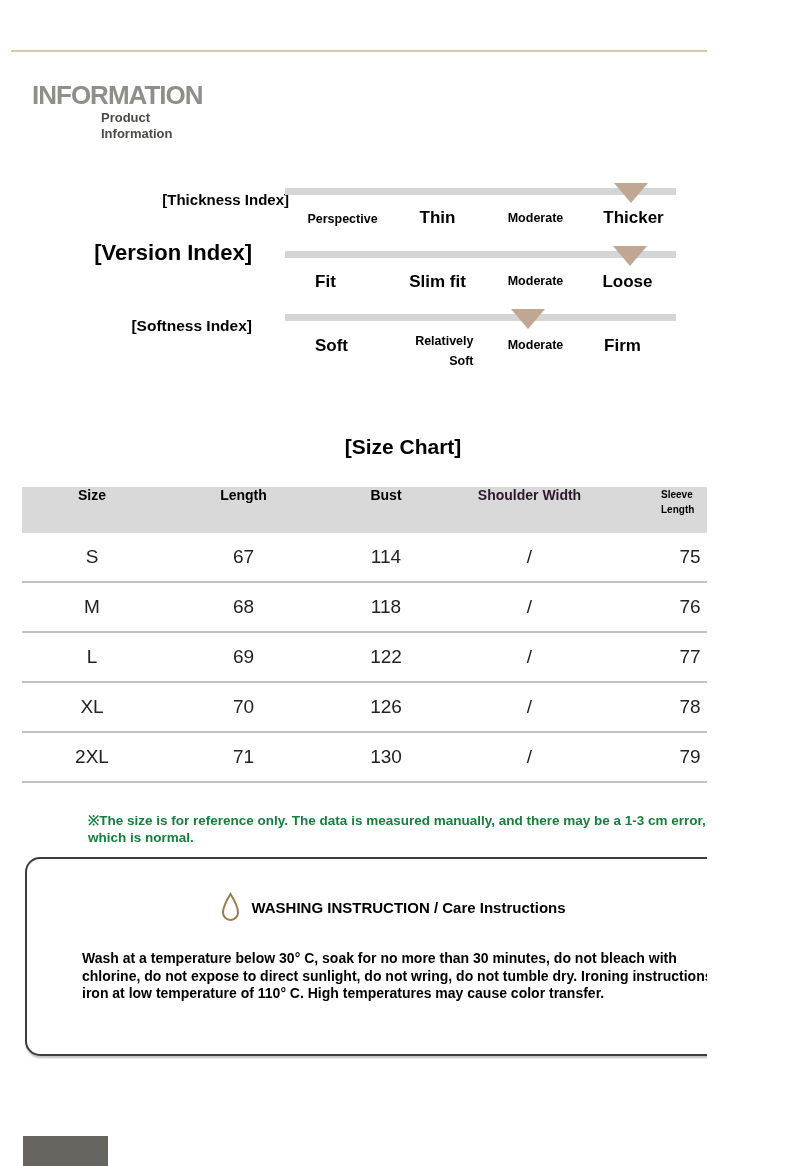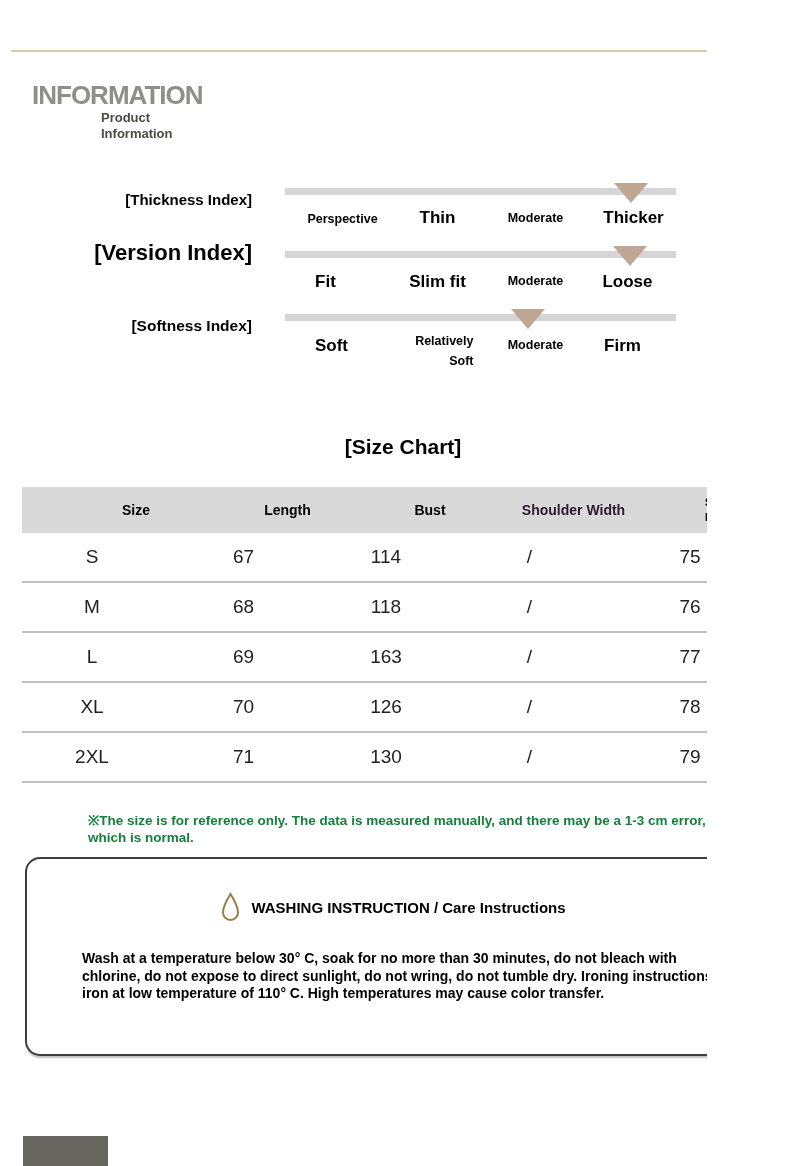--- a/index.html
+++ b/index.html
@@ -10,36 +10,36 @@
   .top-line{position:absolute;left:11px;top:50px;width:768px;height:2px;background:#ddc8a9;}
 
   
   .info-title{position:absolute;left:32px;top:80px;margin:0;font-size:26px;font-weight:bold;
               color:#8f8e89;letter-spacing:-1px;}
   .info-sub{position:absolute;left:101px;top:110px;font-size:13px;font-weight:bold;color:#4d4a44;
             line-height:16px;}
 
   
   .idx-label{position:absolute;left:0;width:252px;text-align:right;font-weight:bold;color:#000;}
-  .idx-label.l1{top:191px;font-size:15px;}
+  .idx-label.l1{top:191px;font-size:15px;margin-left:37px;}
   .idx-label.l2{top:240px;font-size:22px;}
   .idx-label.l3{top:317px;font-size:15.5px;}
   .scale-bar{position:absolute;left:285px;width:391px;height:7px;background:#d5d5d5;}
   .marker{position:absolute;width:0;height:0;border-left:17px solid transparent;
           border-right:17px solid transparent;border-top:20px solid #bfa794;}
   .opt{position:absolute;width:115px;text-align:center;font-weight:bold;color:#000;}
   .opt.big{font-size:17px;}
   .opt.small{font-size:12.5px;}
   .opt .two-line{display:inline-block;width:72px;text-align:right;line-height:20px;}
 
   
   .size-title{position:absolute;left:8px;top:435px;width:790px;text-align:center;
               font-size:21px;font-weight:bold;color:#000;margin:0;}
   .table{position:absolute;left:22px;top:487px;width:746px;}
-  .thead{display:flex;height:46px;background:#d9d9d9;align-items:center;padding-left:44px;}
+  .thead{display:flex;height:46px;background:#d9d9d9;}
   .th{font-size:14px;font-weight:bold;text-align:center;color:#000;}
   .th.c1{flex:0 0 140px;} .th.c2{flex:0 0 163px;} .th.c3{flex:0 0 122px;}
   .th.c4{flex:0 0 165px;color:#2e162f;}
   .th.c5{flex:0 0 156px;}
   .th.c5 span{display:inline-block;width:58px;text-align:left;line-height:15px;font-size:10px;}
   .trow{display:flex;height:48px;align-items:center;border-bottom:2px solid #c2c2c2;}
   .td{font-size:19px;font-weight:400;text-align:center;color:#222;}
   .td.c1{flex:0 0 140px;} .td.c2{flex:0 0 163px;} .td.c3{flex:0 0 122px;}
   .td.c4{flex:0 0 165px;} .td.c5{flex:0 0 156px;}
 
@@ -121,21 +121,21 @@
     <div class="trow">
       <div class="td c1">M</div>
       <div class="td c2">68</div>
       <div class="td c3">118</div>
       <div class="td c4">/</div>
       <div class="td c5">76</div>
     </div>
     <div class="trow">
       <div class="td c1">L</div>
       <div class="td c2">69</div>
-      <div class="td c3">163</div>
+      <div class="td c3">122</div>
       <div class="td c4">/</div>
       <div class="td c5">77</div>
     </div>
     <div class="trow">
       <div class="td c1">XL</div>
       <div class="td c2">70</div>
       <div class="td c3">126</div>
       <div class="td c4">/</div>
       <div class="td c5">78</div>
     </div>

